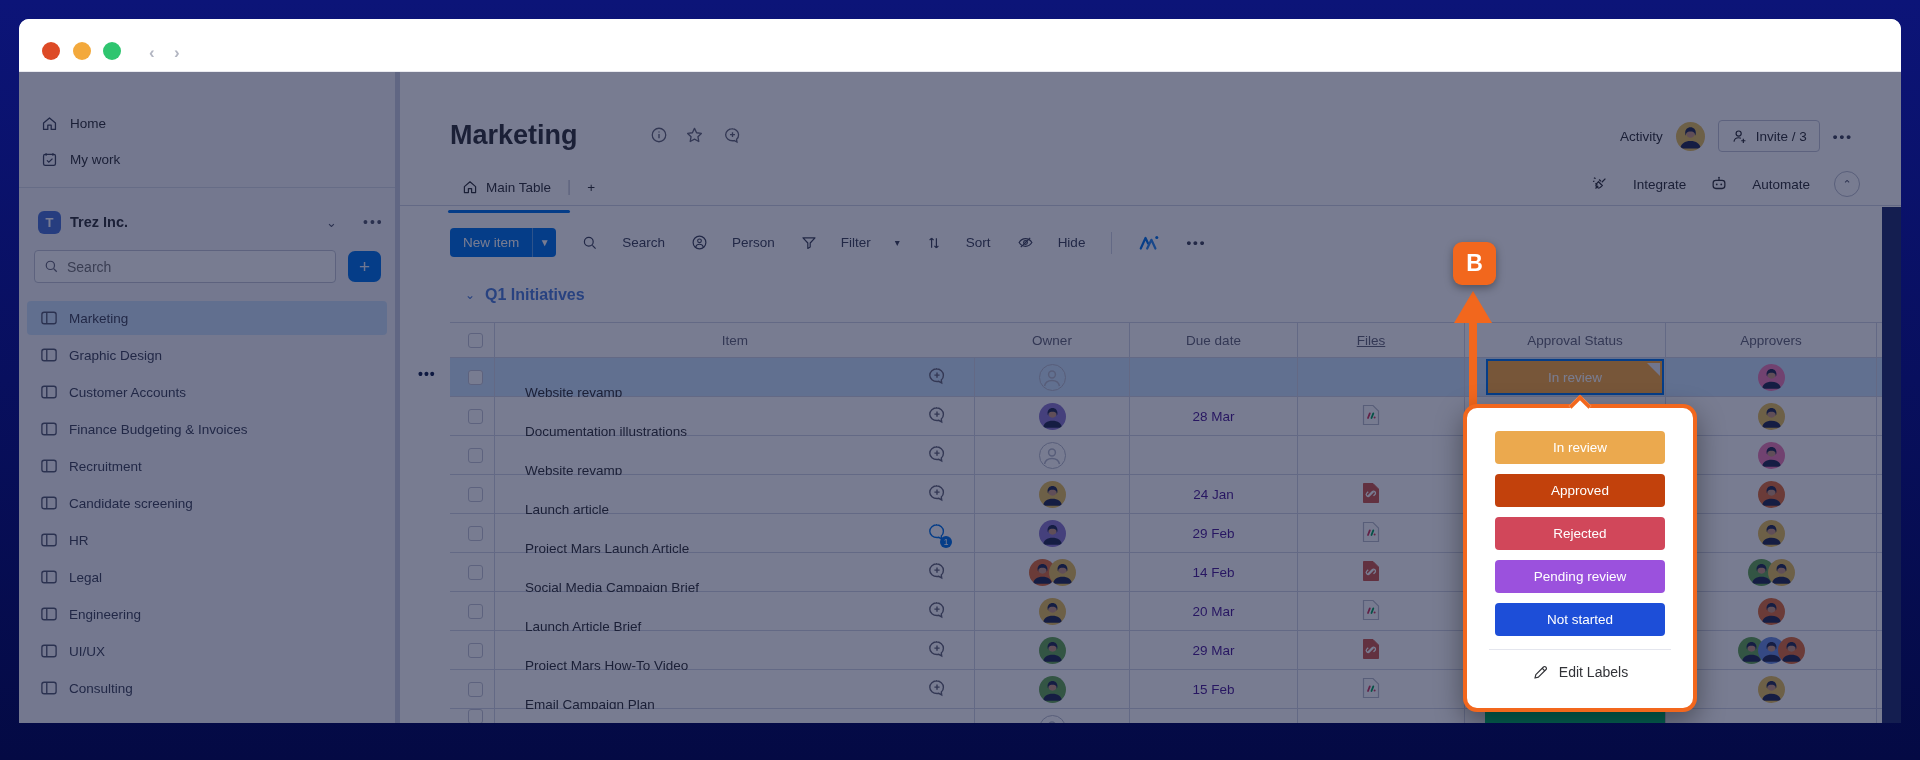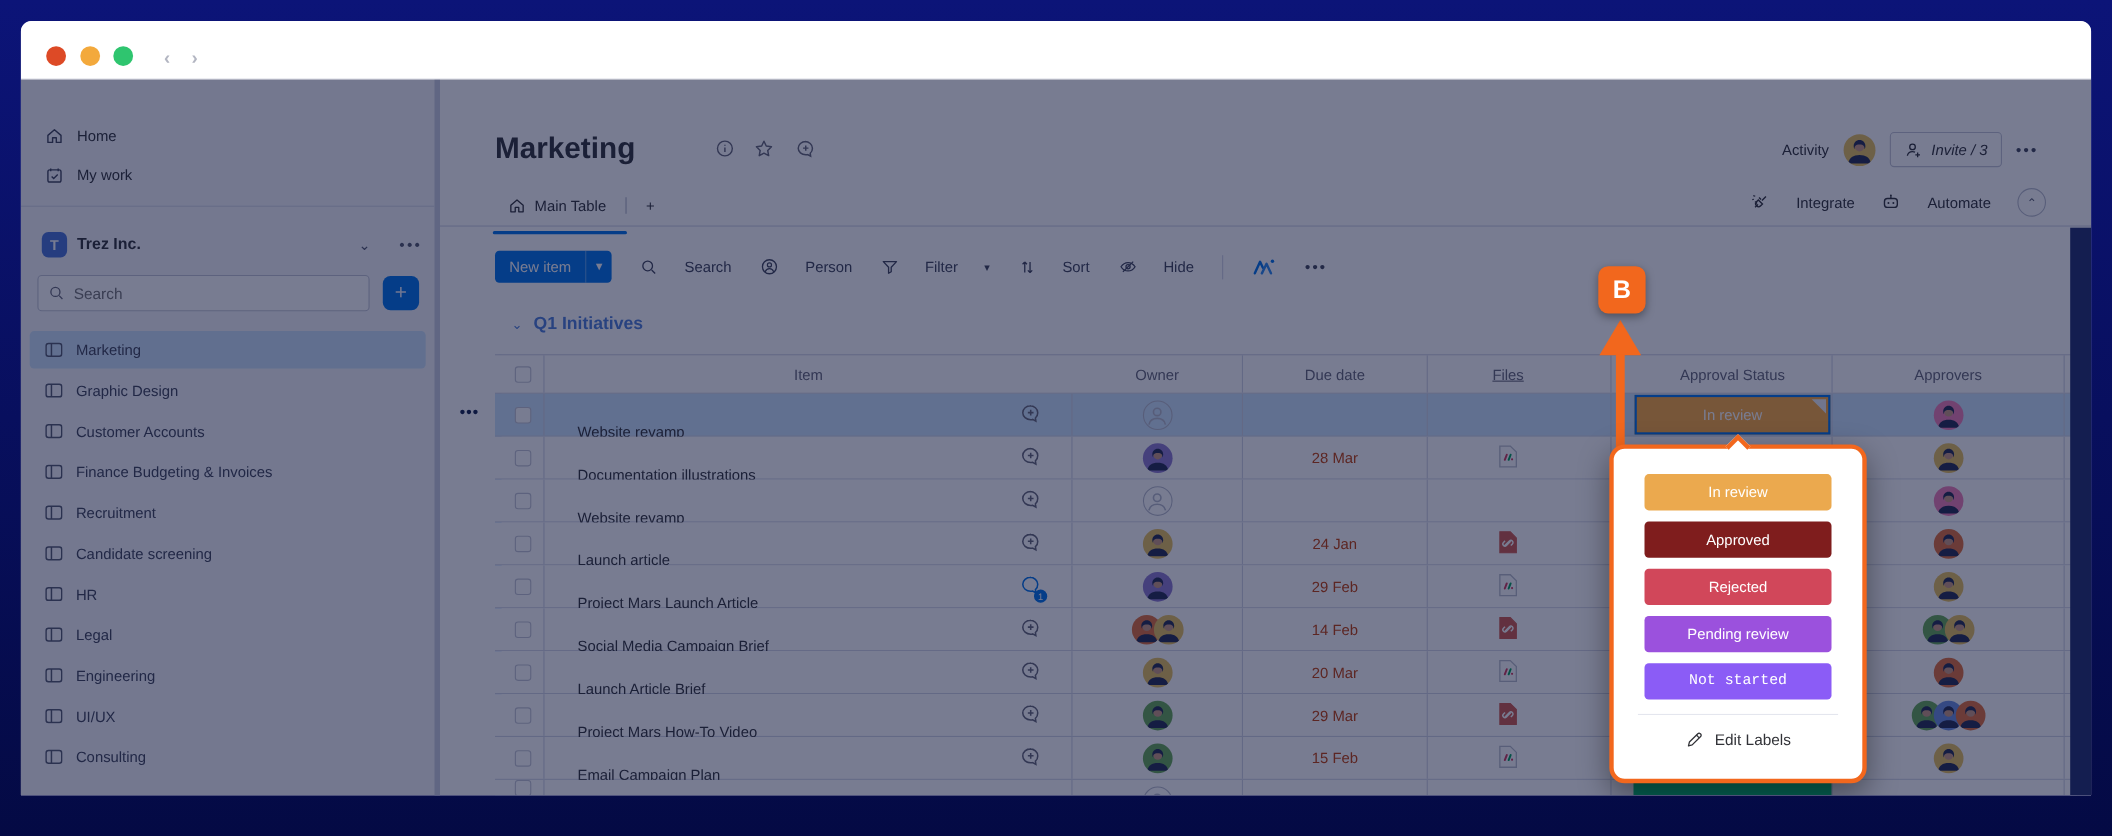--- a/index.html
+++ b/index.html
@@ -47,21 +47,21 @@
     padding-left:14px; border-radius:4px; font-size:13.5px; color:#40455a; }
   .bitem.active { background:#cde3fb; }
 
   
   .main { position:relative; flex:1; background:#fff; overflow:hidden; }
   .pg-title { position:absolute; left:50px; top:48px; font-size:27px; font-weight:bold; color:#323338; }
   .t-ico { position:absolute; top:54px; color:#676879; }
   .hdr-right { position:absolute; top:48px; right:48px; display:flex; align-items:center; gap:13px;
     font-size:13.5px; color:#323338; }
   .invite-btn { display:flex; align-items:center; gap:8px; border:1px solid #c3c6d4;
-    border-radius:4px; height:32px; padding:0 12px;font-style:italic; }
+    border-radius:4px; height:32px; padding:0 12px; }
   .dots { color:#43485c; letter-spacing:2px; font-weight:bold; }
   .tabs { position:absolute; left:50px; top:98px; height:34px; display:flex; align-items:center; }
   .tab { display:flex; gap:8px; align-items:center; font-size:13.5px; color:#323338; padding:0 12px; }
   .tab-underline { position:absolute; left:-2px; top:31px; width:122px; height:3px;
     background:#0073ea; border-radius:2px; }
   .tab-sep { color:#c3c6d4; margin:0 4px; }
   .tabs-right { position:absolute; top:99px; right:41px; display:flex; align-items:center; gap:24px;
     font-size:13.5px; color:#323338; }
   .collapse-btn { width:26px; height:26px; border:1px solid #b9bdcc; border-radius:50%;
     display:flex; align-items:center; justify-content:center; color:#555a6e; font-size:11px; }
@@ -87,21 +87,21 @@
   .thead { top:0; height:36px; border-top:1px solid #d0d4e4; border-bottom:1px solid #d0d4e4; }
   .trow { height:39px; border-bottom:1px solid #d0d4e4; }
   .trow.sel { background:#cde4fc; }
   .trow.partial { height:14px; border-bottom:none; overflow:hidden; }
   .cell { position:absolute; top:0; height:100%; border-right:1px solid #d0d4e4;
     display:flex; align-items:center; justify-content:center; font-size:13.5px; color:#323338; }
   .c-cb     { left:6px;    width:39px;  }
   .c-item   { left:45px;   width:405px; justify-content:flex-start; padding-left:30px; border-right:none;margin-top:15px; }
   .c-chat   { left:450px;  width:75px;  }
   .c-owner  { left:525px;  width:155px; }
-  .c-due    { left:680px;  width:168px; color:#c2410c; }
+  .c-due    { left:680px;  width:168px; color:#4c1d95; }
   .c-files  { left:828px;  width:187px;text-decoration:underline; }
   .c-status { left:1035px; width:181px; padding:0; }
   .c-appr   { left:1216px; width:211px; }
   .c-sliver { left:1427px; width:11px; border-right:none; }
   .h-item   { left:45px;   width:480px; border-right:none; }
   .hcell { color:#676879; }
   .checkbox { width:15px; height:15px; border:1px solid #c3c6d4; border-radius:3px; background:#fff; }
   .avatar { width:27px; height:27px; border-radius:50%; overflow:hidden; position:relative; flex:none; }
   .avatar svg { position:absolute; left:0; top:0; }
   .avatar.small-overlap { margin-left:-7px; }
@@ -868,24 +868,24 @@
   <div class="dim"></div>
 
   <div class="b-badge">B</div>
   <div class="arrow-head"></div>
   <div class="arrow-shaft"></div>
 
   <div class="popup">
     <div class="notch"></div>
     <div id="chips">
         <div class="chip" style="background: rgb(235, 169, 78);">In review</div>
-        <div class="chip" style="background: #7f1d1d;">Approved</div>
+        <div class="chip" style="background: #c2410c;">Approved</div>
         <div class="chip" style="background: rgb(209, 71, 90);">Rejected</div>
         <div class="chip" style="background: rgb(155, 81, 221);">Pending review</div>
-        <div class="chip" style="background: #8b5cf6; font-family: Liberation Mono, monospace;">Not started</div>
+        <div class="chip" style="background: #1d4ed8;">Not started</div>
       </div>
     <div class="popup-div"></div>
     <div class="editlabels">
       <svg class="ic" width="17" height="17" viewBox="0 0 20 20">
           <path d="M3.5 16.5l1-4 9-9a1.8 1.8 0 012.6 0l.4.4a1.8 1.8 0 010 2.6l-9 9z" fill="none" stroke="#323338" stroke-width="1.4" stroke-linejoin="round"></path>
           <path d="M12 5l3 3" stroke="#323338" stroke-width="1.4"></path>
         </svg>
       <span>Edit Labels</span>
     </div>
   </div>

